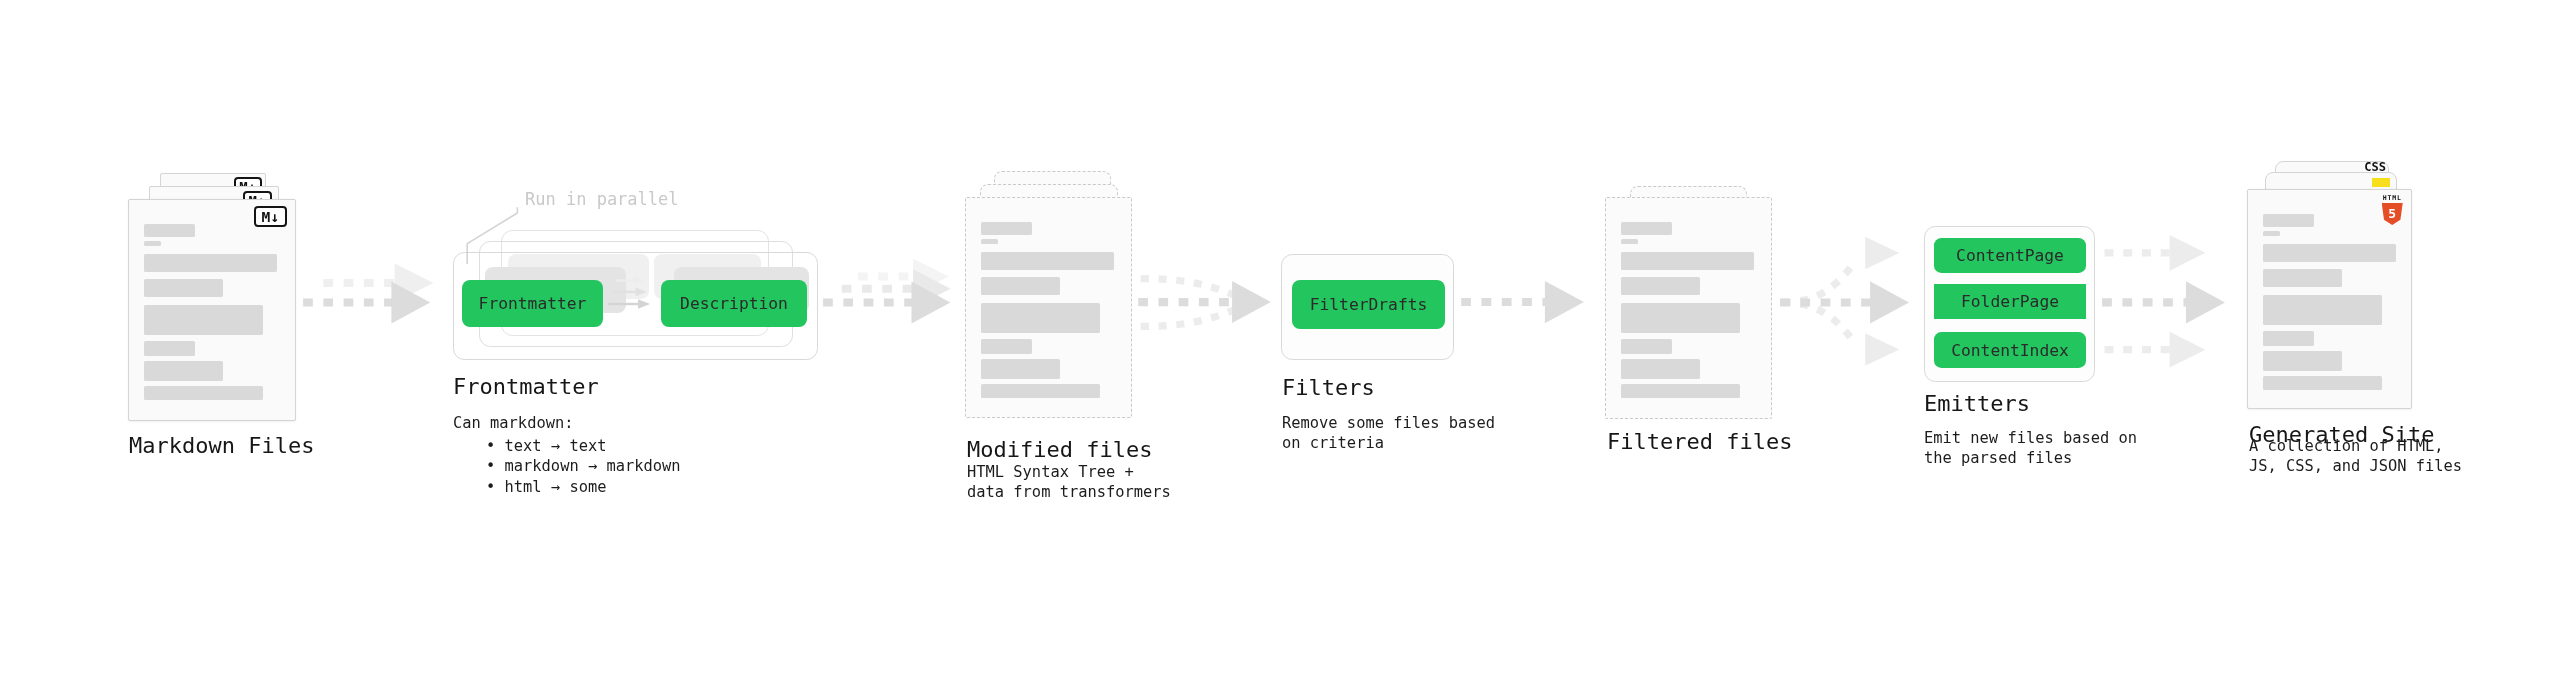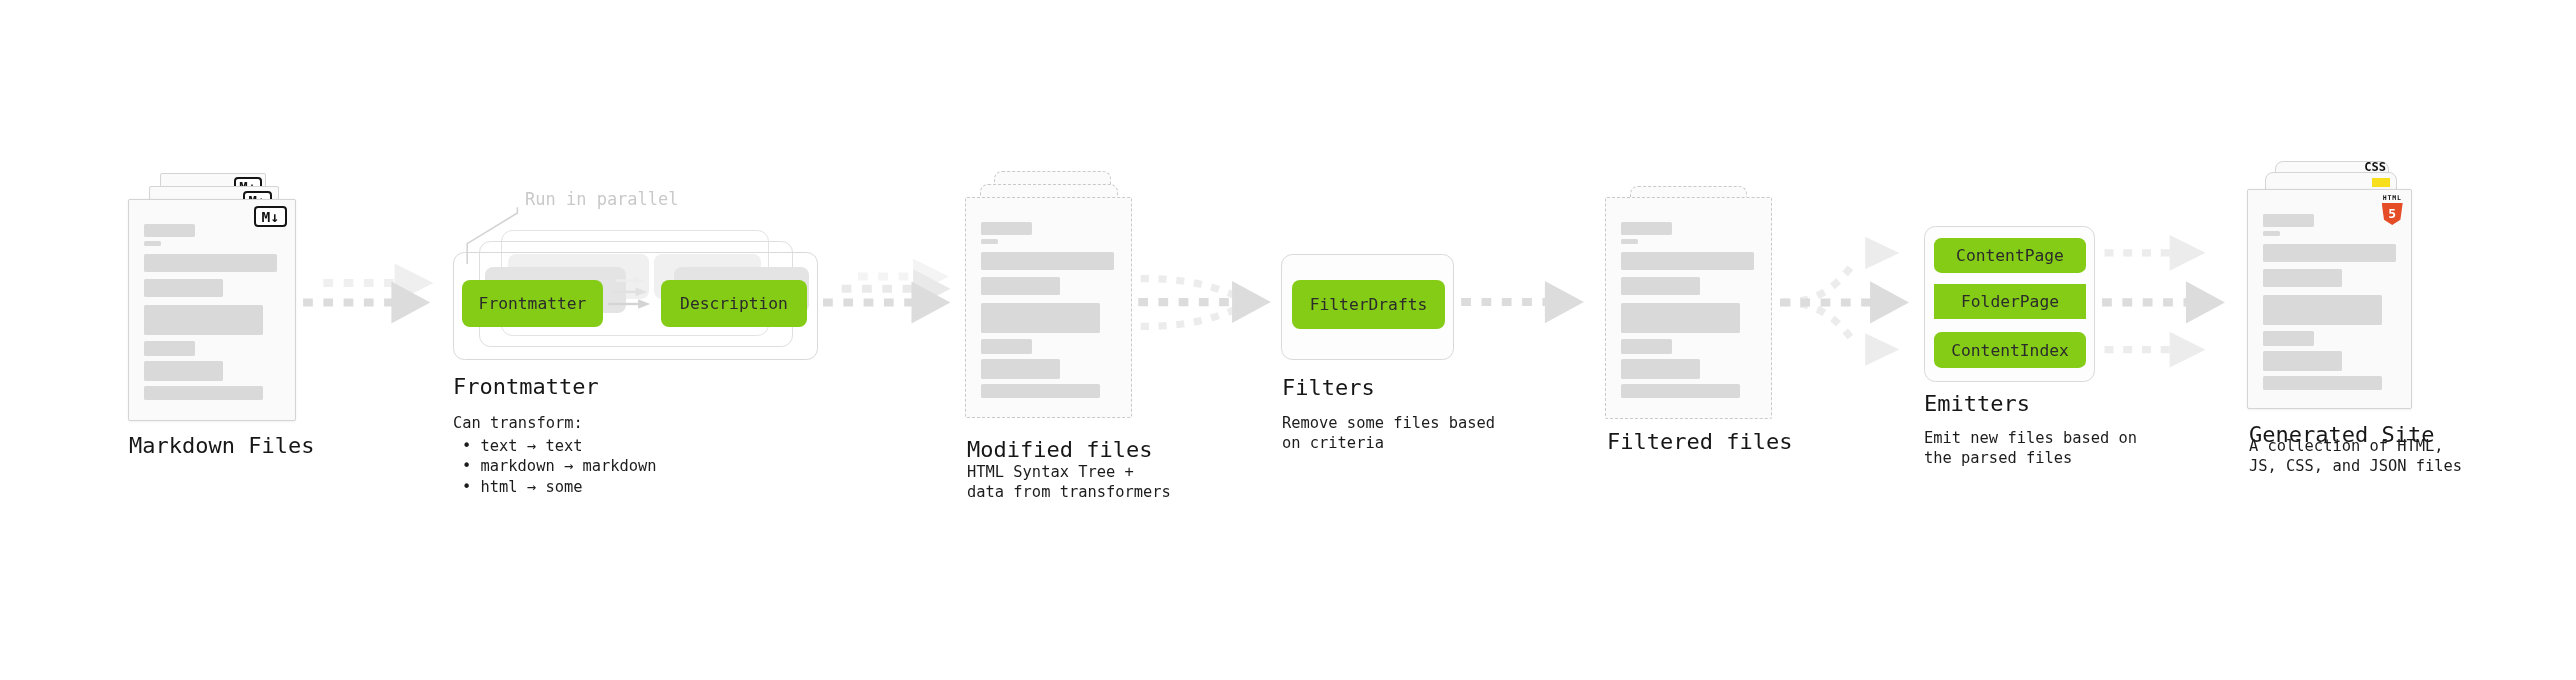--- a/index.html
+++ b/index.html
@@ -20,28 +20,28 @@
   .bars i:nth-child(5){top:105px;width:119px;height:30px;}
   .bars i:nth-child(6){top:141px;width:51px;height:15.4px;}
   .bars i:nth-child(7){top:161px;width:79px;height:19.5px;}
   .bars i:nth-child(8){top:186px;width:119px;height:14px;}
   
   .mdbadge{position:absolute;border:2px solid #141414;border-radius:4.1px;background:#fff;color:#141414;
     font-weight:bold;font-size:14px;display:flex;align-items:center;justify-content:center;box-sizing:border-box;}
   
   .frame{position:absolute;border:1.6px solid #d9d9d9;border-radius:11.4px;background:transparent;box-sizing:border-box;}
   .frame.filled{background:#fdfdfd;}
-  .chip{position:absolute;display:flex;align-items:center;justify-content:center;background:#84cc16;
+  .chip{position:absolute;display:flex;align-items:center;justify-content:center;background:#22c55e;
     border-radius:8.1px;font-size:16.3px;color:#2b2b2b;box-sizing:border-box;}
   .echo{position:absolute;border-radius:8.1px;}
   
   .h{position:absolute;font-size:22px;line-height:24.4px;color:#161616;white-space:nowrap;}
   .cap{position:absolute;font-size:15.4px;line-height:19.5px;color:#1c1c1c;white-space:pre-line;}
   .faint{position:absolute;font-size:17px;color:#c9c9c9;white-space:nowrap;}
-  .bullets{position:absolute;font-size:15.4px;line-height:20.3px;color:#1c1c1c;}
+  .bullets{position:absolute;font-size:15.4px;line-height:20.3px;color:#1c1c1c;margin-left:24px;}
   svg{position:absolute;overflow:visible;}
   
   .cssbadge{position:absolute;width:18px;text-align:center;}
   .cssbadge .txt{font-size:12px;font-weight:bold;color:#111;line-height:7.3px;}
   .cssbadge .bar{height:3.3px;margin-top:0.8px;background:var(--css,#2965f1);border-radius:0.8px;}
   .jsbadge{position:absolute;background:var(--js,#f7df1e);}
   .html5{position:absolute;width:23px;text-align:center;}
   .html5 .top{font-size:6.5px;font-weight:bold;letter-spacing:0.8px;color:#111;line-height:7.3px;}
   .html5 .shield{width:21px;height:22px;margin:0.8px auto 0;background:var(--html5,#e44d26);
     clip-path:polygon(0 0,100% 0,89% 76%,50% 100%,11% 76%);
@@ -103,21 +103,21 @@
       <line x1="4" y1="38" x2="42" y2="38" stroke="#d4d4d4" stroke-width="3"></line>
       <polygon points="41,32 56,38 41,44" fill="#d4d4d4"></polygon>
     </svg>
 
     <svg style="left:453px;top:183px;" width="98" height="89" viewBox="0 0 120 110">
       <polyline points="79,30 79,37 17,75 17,100" fill="none" stroke="#d4d4d4" stroke-width="2"></polyline>
     </svg>
     <div class="faint" style="left:525px;top:189px;">Run in parallel</div>
 
     <div class="h" style="left:453px;top:375px;">Frontmatter</div>
-    <div class="cap" style="left:453px;top:414px;">Can transform:</div>
+    <div class="cap" style="left:453px;top:414px;">Can markdown:</div>
     <div class="bullets" style="left:462px;top:436px;">
       <div>• text → text</div>
       <div>• markdown → markdown</div>
       <div>• html → some</div>
     </div>
   </div>
 
   <svg style="left:819px;top:257px;" width="142" height="91" viewBox="0 0 175 112">
     <line x1="48" y1="24" x2="120" y2="24" stroke="#f4f4f4" stroke-width="10" stroke-dasharray="12 13"></line>
     <polygon points="116,2 160,24 116,46" fill="#f4f4f4"></polygon>

